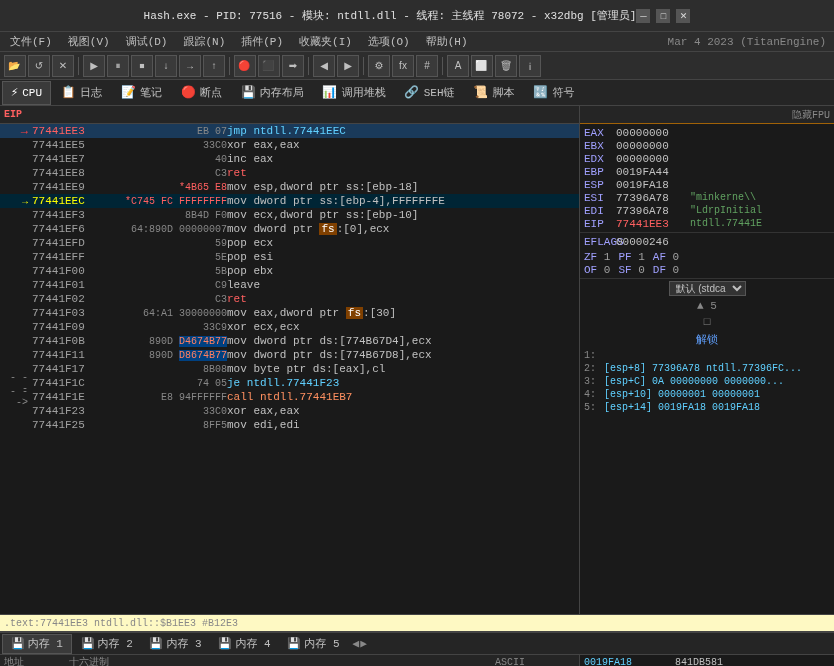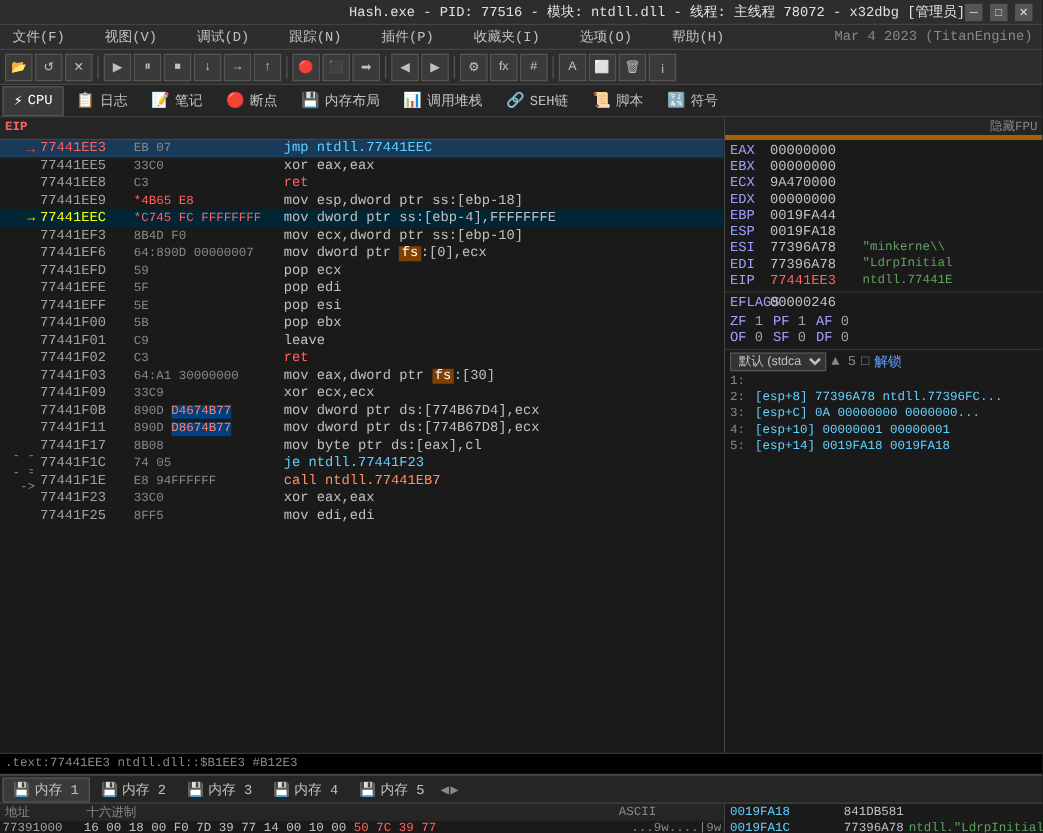--- a/index.html
+++ b/index.html
@@ -8,24 +8,24 @@
       height: 666px;
       background: #1e1e1e;
       font-family: 'Courier New', monospace;
       font-size: 11px;
       color: #c0c0c0;
       overflow: hidden;
     }
     
     #title-bar {
       background: #2d2d2d;
-      height: 20px;
-      display: flex;
-      align-items: center;
-      justify-content: flex-end;
+      height: 32px;
+      display: flex;
+      align-items: center;
+      justify-content: center;
       padding: 0 8px;
       border-bottom: 1px solid #444;
     }
     #title-bar .title-text {
       color: #e0e0e0;
       font-size: 11px;
     }
     #title-bar .win-controls {
       display: flex;
       gap: 6px;
@@ -40,21 +40,21 @@
       display: flex; align-items: center; justify-content: center;
     }
     
     #menu-bar {
       background: #2d2d2d;
       height: 20px;
       display: flex;
       align-items: center;
       padding: 0 4px;
       border-bottom: 1px solid #444;
-      gap: 20px;
+      gap: 4px;
     }
     .menu-item {
       color: #c0c0c0;
       font-size: 11px;
       padding: 0 6px;
       cursor: pointer;
       height: 20px;
       display: flex;
       align-items: center;
     }
@@ -139,39 +139,39 @@
       background: #1a1a1a;
     }
     .disasm-row {
       display: flex;
       height: 14px;
       align-items: center;
       padding: 0 2px;
     }
     .col-arrow { width: 30px; color: #888; font-size: 10px; text-align: right; padding-right: 4px; }
     .col-addr { width: 75px; color: #a0a0a0; font-size: 11px; }
-    .col-bytes { width: 120px; color: #888; font-size: 10px; }
+    .col-bytes { width: 120px; color: #888; font-size: 10px; text-align: right; }
     .col-mnem { flex: 1; font-size: 11px; }
     .mnem-jump { color: #60d0ff; }
     .mnem-call { color: #ff9060; }
     .mnem-red { color: #ff6060; }
     
     #right-panel {
       flex: 1;
       display: flex;
       flex-direction: column;
       background: #1a1a1a;
     }
     #fpu-header {
       background: #252525;
       height: 18px;
       display: flex;
       align-items: center;
       padding: 0 4px;
-      border-bottom: 4px solid #a16207;
+      border-bottom: 1px solid #a16207;
       font-size: 10px;
       color: #888;
       justify-content: flex-end;
     }
     #registers-area {
       padding: 2px 4px;
       flex: 0 0 auto;
     }
     .reg-row {
       display: flex;
@@ -197,20 +197,21 @@
     #stack-area {
       border-top: 1px solid #333;
       padding: 2px 4px;
       flex: 1;
     }
     .stack-selector-row {
       display: flex;
       align-items: center;
       gap: 4px;
       margin-bottom: 2px;
+      flex-direction: column;
     }
     .stack-select {
       background: #333;
       border: 1px solid #555;
       color: #c0c0c0;
       font-size: 10px;
       padding: 0 2px;
     }
     .stack-entry {
       height: 13px;
@@ -218,21 +219,21 @@
       align-items: center;
       font-size: 10px;
       color: #c0c0c0;
       gap: 4px;
     }
     .stack-idx { color: #888; width: 16px; }
     .stack-content { color: #60d0ff; flex: 1; }
     
     #addr-bar {
       height: 18px;
-      background: #000000;
+      background: #fef9c3;
       border-top: 1px solid #444;
       border-bottom: 1px solid #444;
       display: flex;
       align-items: center;
       padding: 0 4px;
       font-size: 10px;
       color: #888;
     }
     
     #memory-section {
@@ -420,20 +421,26 @@
         <span class="col-mnem"><span class="mnem-jump">jmp</span> <span style="color:#60d0ff;">ntdll.77441EEC</span></span>
       </div>
       <div class="disasm-row">
         <span class="col-arrow"></span>
         <span class="col-addr">77441EE5</span>
         <span class="col-bytes">33C0</span>
         <span class="col-mnem">xor eax,eax</span>
       </div>
       <div class="disasm-row">
         <span class="col-arrow"></span>
+        <span class="col-addr">77441EE7</span>
+        <span class="col-bytes">40</span>
+        <span class="col-mnem">inc eax</span>
+      </div>
+      <div class="disasm-row">
+        <span class="col-arrow"></span>
         <span class="col-addr">77441EE8</span>
         <span class="col-bytes">C3</span>
         <span class="col-mnem"><span class="mnem-red">ret</span></span>
       </div>
       <div class="disasm-row">
         <span class="col-arrow"></span>
         <span class="col-addr">77441EE9</span>
         <span class="col-bytes" style="color:#ff6060;">*4B65 E8</span>
         <span class="col-mnem">mov esp,dword ptr ss:[ebp-18]</span>
       </div>
@@ -456,26 +463,20 @@
         <span class="col-mnem">mov dword ptr <span style="background:#804000; color:#fff; padding:0 2px;">fs</span>:[0],ecx</span>
       </div>
       <div class="disasm-row">
         <span class="col-arrow"></span>
         <span class="col-addr">77441EFD</span>
         <span class="col-bytes">59</span>
         <span class="col-mnem">pop ecx</span>
       </div>
       <div class="disasm-row">
         <span class="col-arrow"></span>
-        <span class="col-addr">77441EFE</span>
-        <span class="col-bytes">5F</span>
-        <span class="col-mnem">pop edi</span>
-      </div>
-      <div class="disasm-row">
-        <span class="col-arrow"></span>
         <span class="col-addr">77441EFF</span>
         <span class="col-bytes">5E</span>
         <span class="col-mnem">pop esi</span>
       </div>
       <div class="disasm-row">
         <span class="col-arrow"></span>
         <span class="col-addr">77441F00</span>
         <span class="col-bytes">5B</span>
         <span class="col-mnem">pop ebx</span>
       </div>
@@ -553,24 +554,20 @@
       <span style="color:#888; font-size:10px;">隐藏FPU</span>
     </div>
     <div id="registers-area">
       <div class="reg-row">
         <span class="reg-name">EAX</span>
         <span class="reg-val">00000000</span>
       </div>
       <div class="reg-row">
         <span class="reg-name">EBX</span>
         <span class="reg-val">00000000</span>
-      </div>
-      <div class="reg-row">
-        <span class="reg-name">ECX</span>
-        <span class="reg-val">9A470000</span>
       </div>
       <div class="reg-row">
         <span class="reg-name">EDX</span>
         <span class="reg-val">00000000</span>
       </div>
       <div class="reg-row">
         <span class="reg-name">EBP</span>
         <span class="reg-val">0019FA44</span>
       </div>
       <div class="reg-row">

